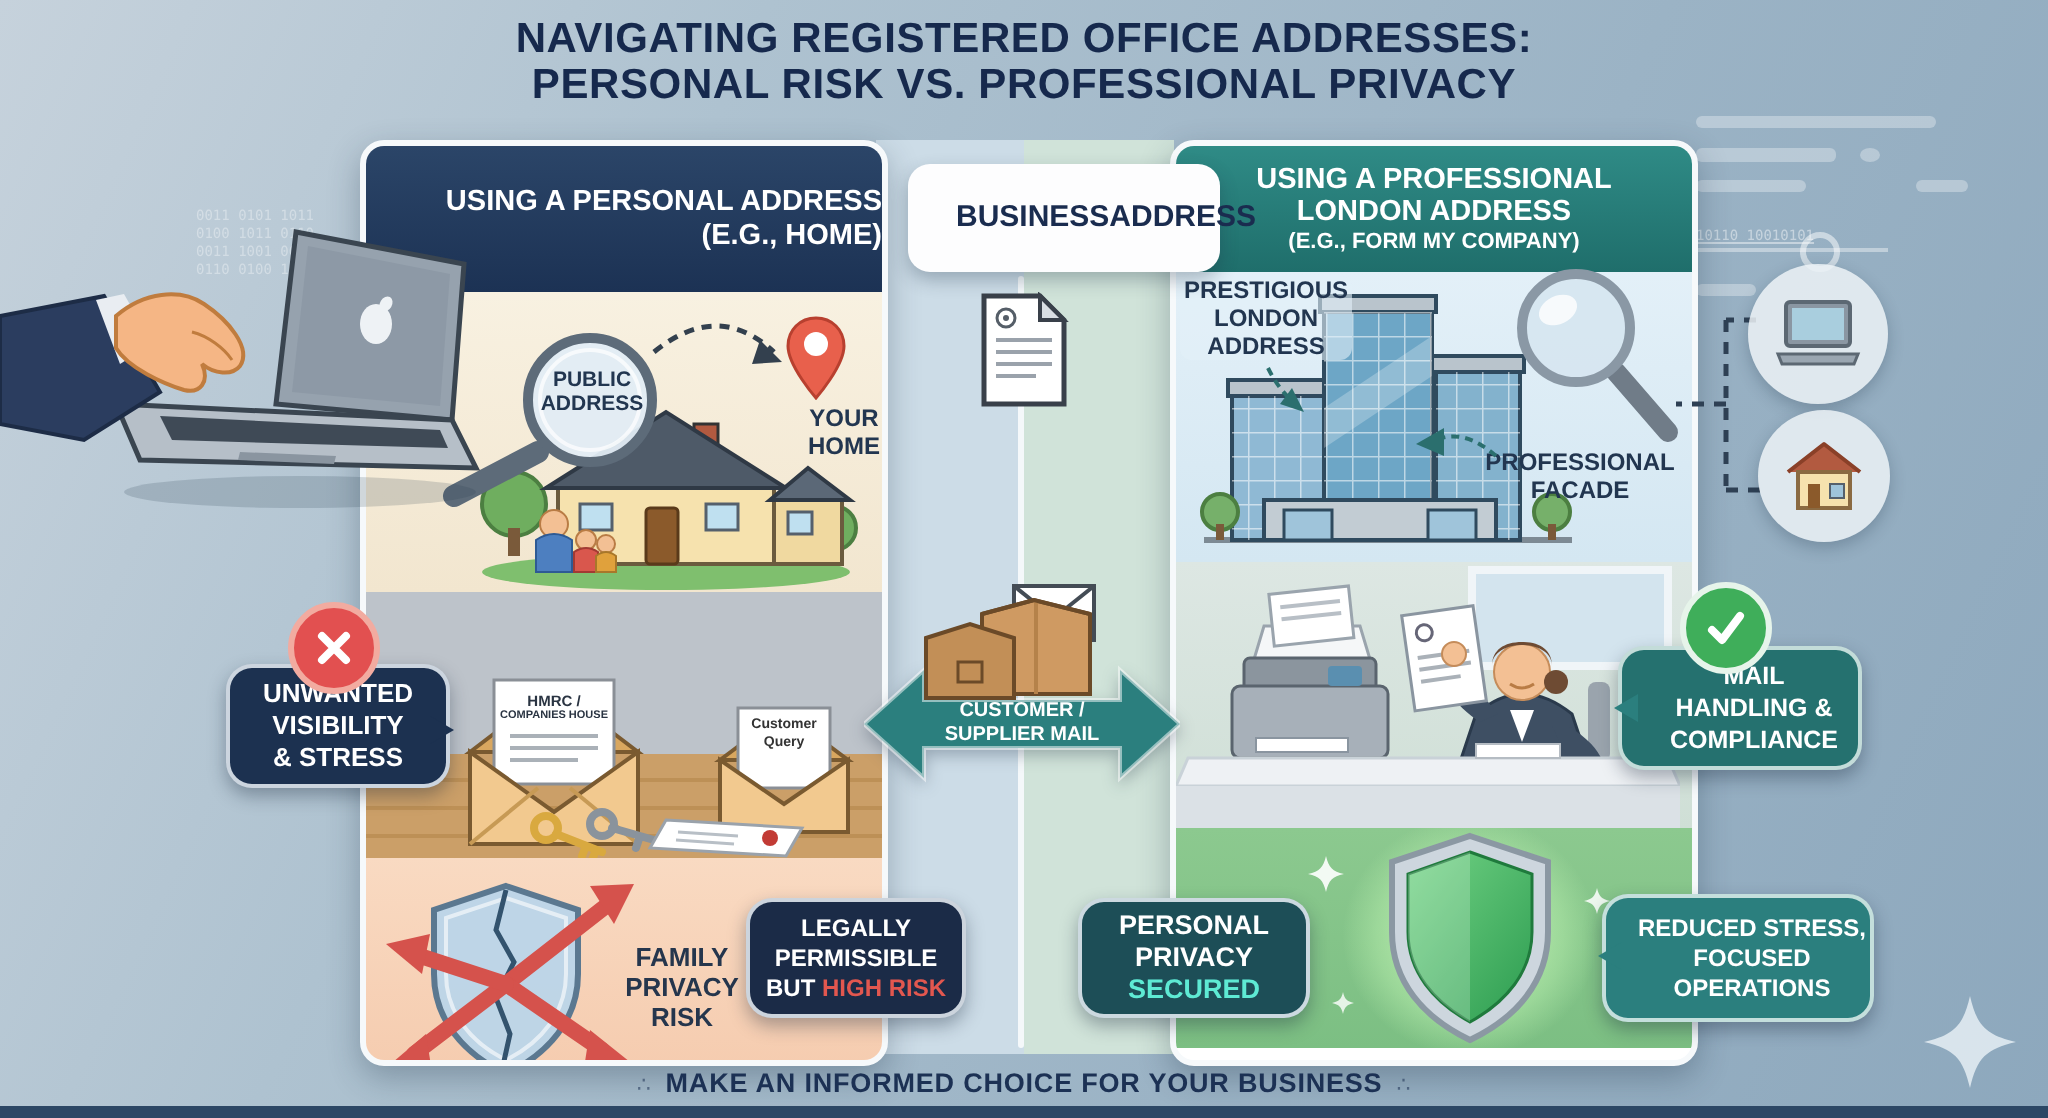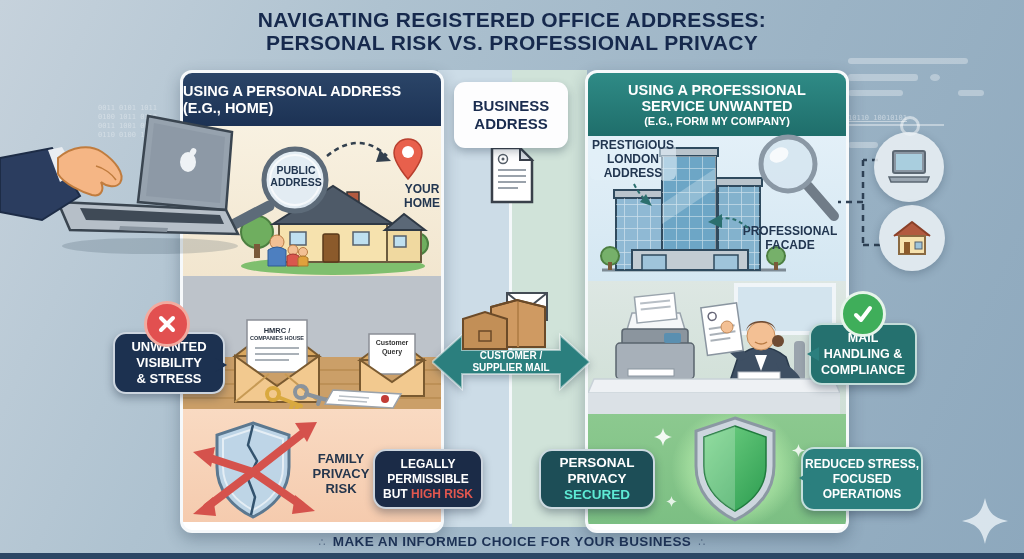--- a/index.html
+++ b/index.html
@@ -11,47 +11,47 @@
   .title{position:absolute;top:8px;left:0;right:0;text-align:center;color:#16294d;
     font-weight:800;font-size:21px;line-height:23px;letter-spacing:.3px;}
   
   .strip-left{position:absolute;left:438px;top:70px;width:74px;height:457px;background:#ccdce7;}
   .strip-right{position:absolute;left:512px;top:70px;width:75px;height:457px;background:#d0e3d9;}
   .strip-divider{position:absolute;left:509px;top:138px;width:3px;height:386px;background:#f4f8fa;border-radius:2px;}
   
   .panel{position:absolute;top:70px;width:258px;height:457px;border:3px solid #f6f9fb;border-radius:12px;
     box-shadow:0 6px 16px rgba(25,45,65,.30);overflow:hidden;background:#fff;z-index:5;}
   .panel.pl{left:180px;} .panel.pr{left:585px;}
-  .lp-header{height:53px;background:linear-gradient(180deg,#2b4568,#1c3254);color:#fff;display:flex;
-    flex-direction:column;justify-content:center;align-items:flex-start;font-weight:800;font-size:14.5px;line-height:17px;text-align:center;}
+  .lp-header{height:73px;background:linear-gradient(180deg,#2b4568,#1c3254);color:#fff;display:flex;
+    flex-direction:column;justify-content:center;align-items:flex-end;font-weight:800;font-size:14.5px;line-height:17px;text-align:center;}
   .lp-top{height:150px;background:linear-gradient(180deg,#f8f1e1,#f2e6cf);position:relative;}
   .lp-mid{height:133px;background:#bdc3ca;position:relative;}
   .lp-mid .table{position:absolute;left:0;right:0;bottom:0;height:52px;
     background:repeating-linear-gradient(180deg,#cb9f68 0 12px,#bd9056 12px 14px);}
   .lp-bottom{height:113px;background:linear-gradient(180deg,#f9dac2,#f5cbae);position:relative;}
   .rp-header{height:63px;background:linear-gradient(180deg,#2f8b86,#1f6e6b);color:#fff;display:flex;
     flex-direction:column;justify-content:center;align-items:center;font-weight:800;font-size:14.5px;line-height:16px;text-align:center;}
   .rp-header .sub{font-size:11px;line-height:13px;margin-top:1px;}
   .rp-top{height:145px;background:linear-gradient(180deg,#e3f0f8,#d4e7f2);position:relative;}
   .rp-mid{height:133px;background:linear-gradient(180deg,#dde7e3,#cfdfd6);position:relative;}
   .rp-bottom{height:110px;background:linear-gradient(180deg,#8cc98f,#7cbf83);position:relative;overflow:hidden;}
   
   .stack{display:flex;flex-direction:column;align-items:center;justify-content:center;text-align:center;}
   .navy-label{color:#223650;font-weight:800;}
   
   .badge-dark{position:absolute;background:#1c3150;border:2px solid rgba(235,242,248,.85);border-radius:13px;
     color:#fff;font-weight:800;z-index:20;box-shadow:0 4px 9px rgba(20,35,55,.35);}
   .badge-teal{position:absolute;background:#2b7f7e;border:2px solid rgba(235,248,244,.8);border-radius:13px;
-    color:#fff;font-weight:800;z-index:20;box-shadow:0 4px 9px rgba(20,35,55,.35);}
+    color:#fff;font-weight:800;z-index:20;box-shadow:0 4px 9px rgba(20,35,55,.35);padding-left:14px;}
   .badge-dark.point-right::after{content:"";position:absolute;right:-11px;top:24px;border:7px solid transparent;border-left:12px solid #1c3150;}
   .badge-teal.point-left::after{content:"";position:absolute;left:-11px;top:22px;border:7px solid transparent;border-right:12px solid #2b7f7e;}
   .round-icon{position:absolute;border-radius:50%;display:flex;align-items:center;justify-content:center;z-index:25;}
-  .biz-box{position:absolute;left:454px;top:82px;width:114px;height:66px;background:#fdfdfe;border-radius:11px;
-    box-shadow:0 4px 9px rgba(30,50,70,.3);display:flex;flex-direction:column;align-items:center;justify-content:center;
-    color:#1a2c4f;font-weight:800;font-size:15px;line-height:18px;z-index:15;}
+  .biz-box{position:absolute;left:454px;top:82px;width:114px;height:54px;background:#fdfdfe;border-radius:11px;
+    box-shadow:0 4px 9px rgba(30,50,70,.3);display:flex;flex-direction:row;align-items:center;justify-content:center;
+    color:#1a2c4f;font-weight:800;font-size:15px;line-height:18px;z-index:15;padding-left:42px;}
   .h-arrow{position:absolute;width:158px;height:64px;z-index:12;filter:drop-shadow(0 3px 4px rgba(20,35,55,.3));}
   .h-arrow .arrow-text{position:absolute;inset:0;display:flex;flex-direction:column;align-items:center;justify-content:center;
     color:#fff;font-weight:800;font-size:10px;line-height:12px;text-align:center;padding:0 24px;}
   .circle-chip{position:absolute;border-radius:50%;background:rgba(236,242,246,.85);box-shadow:0 3px 8px rgba(25,45,65,.25);
     display:flex;align-items:center;justify-content:center;z-index:8;}
   .binary{position:absolute;font-family:"DejaVu Sans Mono",monospace;color:rgba(255,255,255,.35);font-size:7px;line-height:9px;
     white-space:pre-line;z-index:2;}
   .motif-bar{position:absolute;background:rgba(255,255,255,.32);border-radius:3px;height:6px;}
   .footer{position:absolute;top:534px;left:0;right:0;text-align:center;color:#1c3154;font-weight:800;
     font-size:13.5px;letter-spacing:.4px;z-index:30;}
@@ -207,21 +207,21 @@
         <span>FAMILY</span>
         <span>PRIVACY</span>
         <span>RISK</span>
       </div>
     </div>
   </div>
 
   <div class="panel pr">
     <div class="rp-header">
       <span>USING A PROFESSIONAL</span>
-      <span>SERVICE UNWANTED</span>
+      <span>LONDON ADDRESS</span>
       <span class="sub">(E.G., FORM MY COMPANY)</span>
     </div>
 
     <div class="rp-top">
 
       <svg class="abs" style="left:10px;top:8px;" width="192" height="132" viewBox="0 0 192 132">
         <defs>
           <pattern id="win" width="13" height="12" patternUnits="userSpaceOnUse">
             <path d="M0 0H13M0 0V12" stroke="rgba(255,255,255,.55)" stroke-width="1.5" fill="none"></path>
           </pattern>

